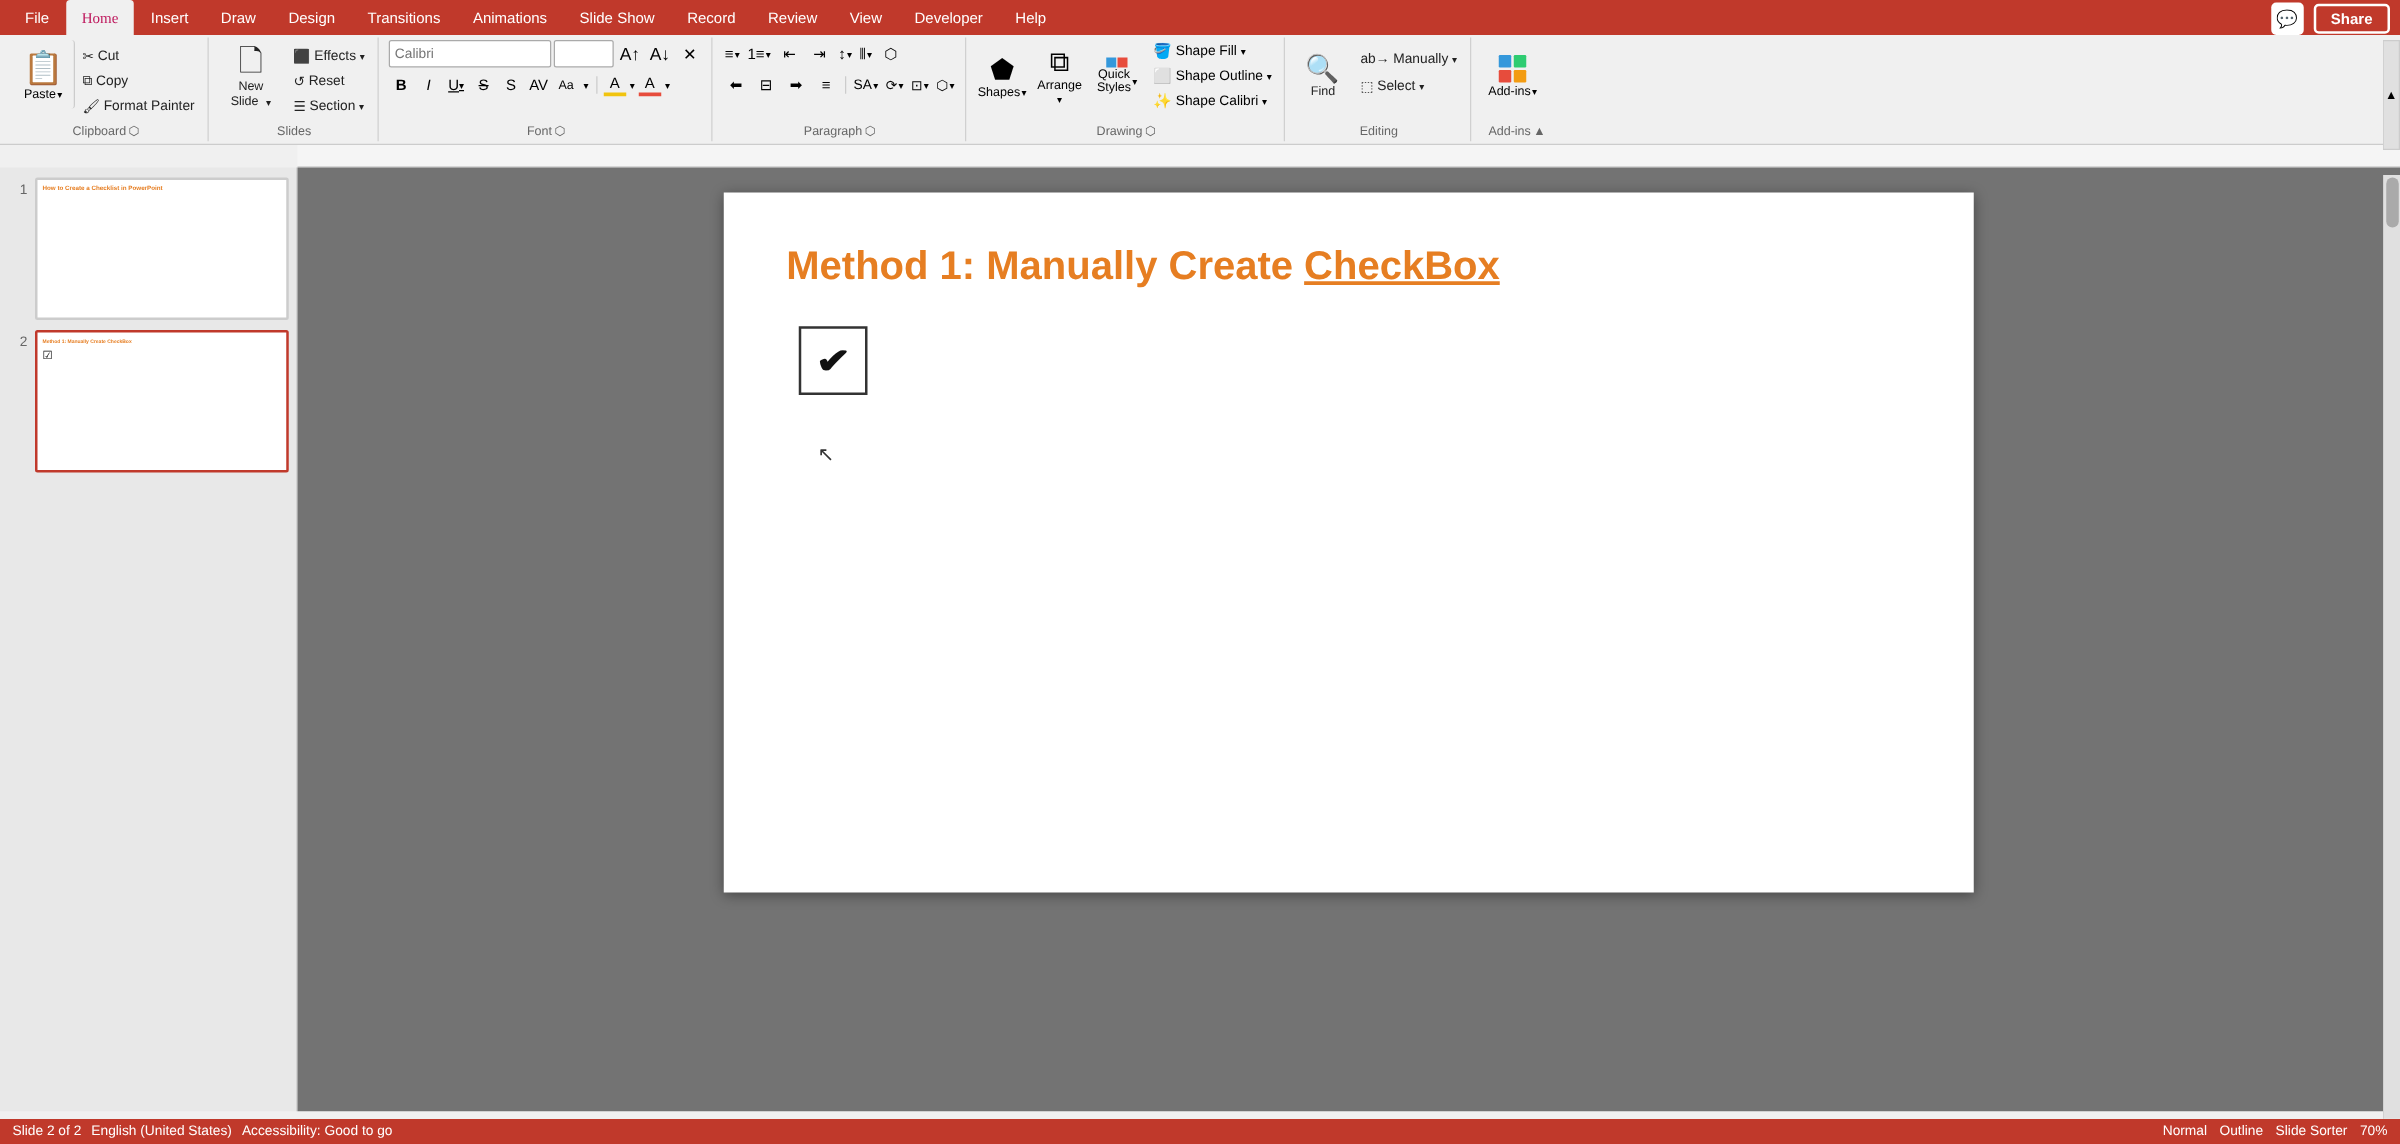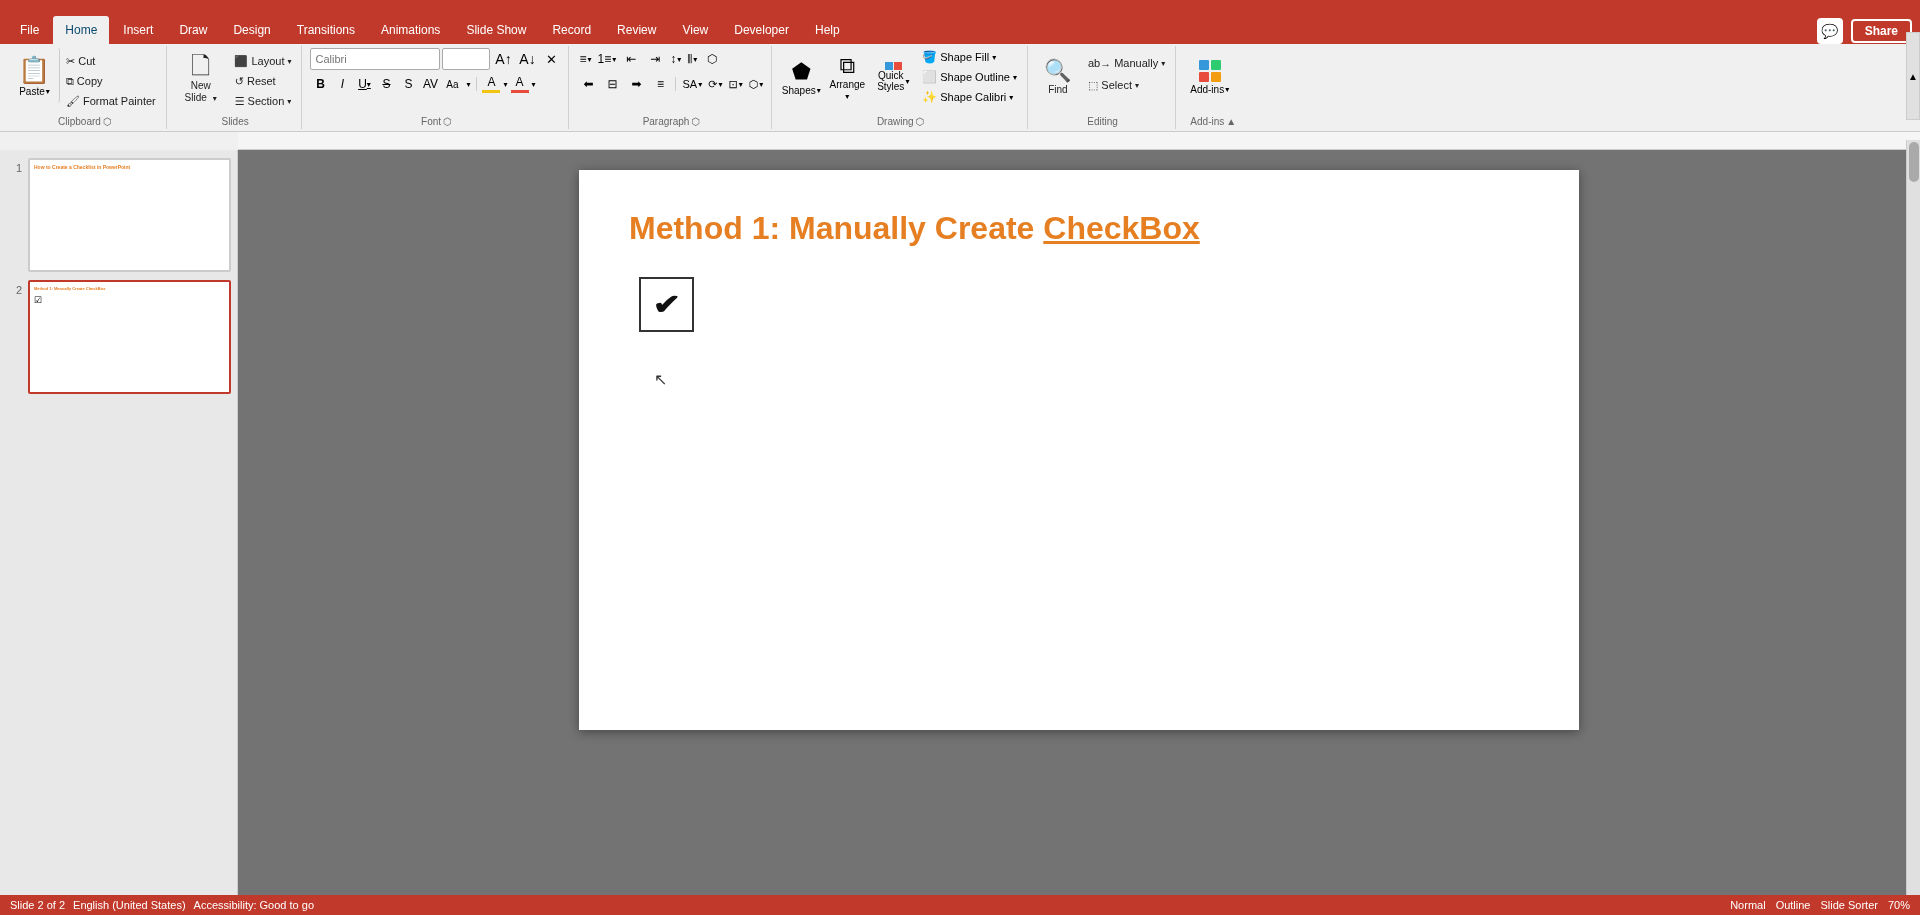--- a/index.html
+++ b/index.html
@@ -5,34 +5,35 @@
     * { box-sizing: border-box; margin: 0; padding: 0; }
     body { font-family: 'Segoe UI', Arial, sans-serif; font-size: 12px; background: #f0f0f0; overflow: hidden; width: 1920px; height: 915px; }
 
     
     #tab-row {
       display: flex;
       align-items: flex-end;
       background: #c0392b;
       padding: 4px 0 0 8px;
       gap: 2px;
-      height: 44px;
+      height: 28px;
     }
     .ribbon-tab {
       padding: 4px 12px;
       color: #fff;
       font-size: 12px;
       cursor: pointer;
       border-radius: 3px 3px 0 0;
       height: 28px;
       display: flex; align-items: center;
     }
     .ribbon-tab.active {
       background: #f0f0f0;
-      color: #0c4a6e;
+      color: #be185d;
+      font-family: Liberation Serif, serif;
     }
 
     
     #ribbon-toolbar {
       background: #f0f0f0;
       border-bottom: 1px solid #ccc;
       display: flex;
       align-items: stretch;
       padding: 2px 4px;
       gap: 2px;
@@ -468,21 +469,21 @@
           <span>New</span>
         </div>
         <div style="display:flex; align-items:center; gap:6px; font-size:10px;">
           <span>Slide</span>
           <span class="chevron">▾</span>
         </div>
       </div>
       <div style="display:flex; flex-direction:column; gap:2px; padding-top:4px;">
         <div class="ribbon-btn-small">
           <span>⬛</span>
-          <span>Layout</span>
+          <span>Effects</span>
           <span class="chevron">▾</span>
         </div>
         <div class="ribbon-btn-small">
           <span>↺</span>
           <span>Reset</span>
         </div>
         <div class="ribbon-btn-small">
           <span>☰</span>
           <span>Section</span>
           <span class="chevron">▾</span>

